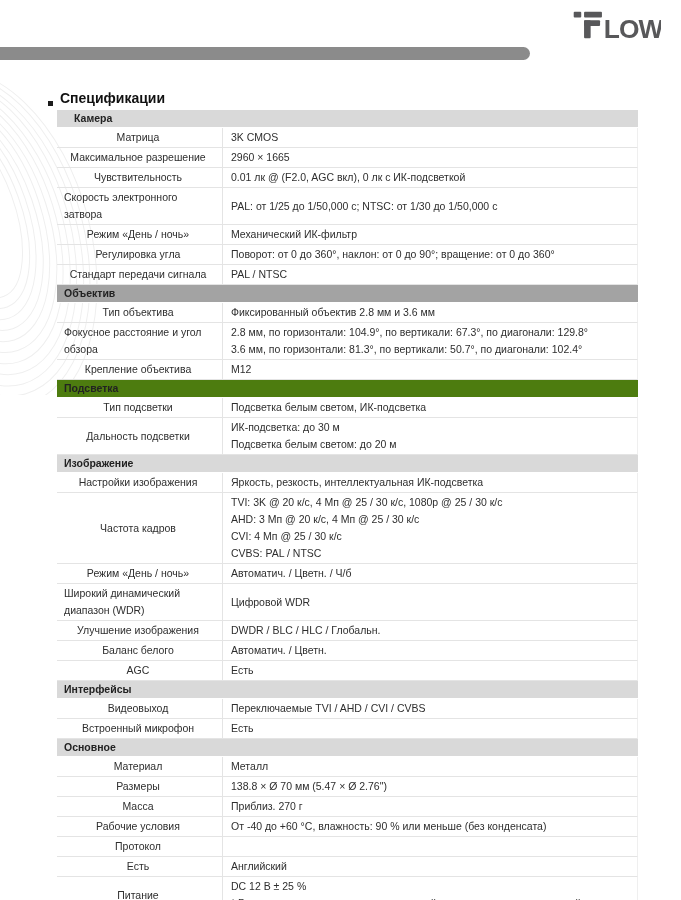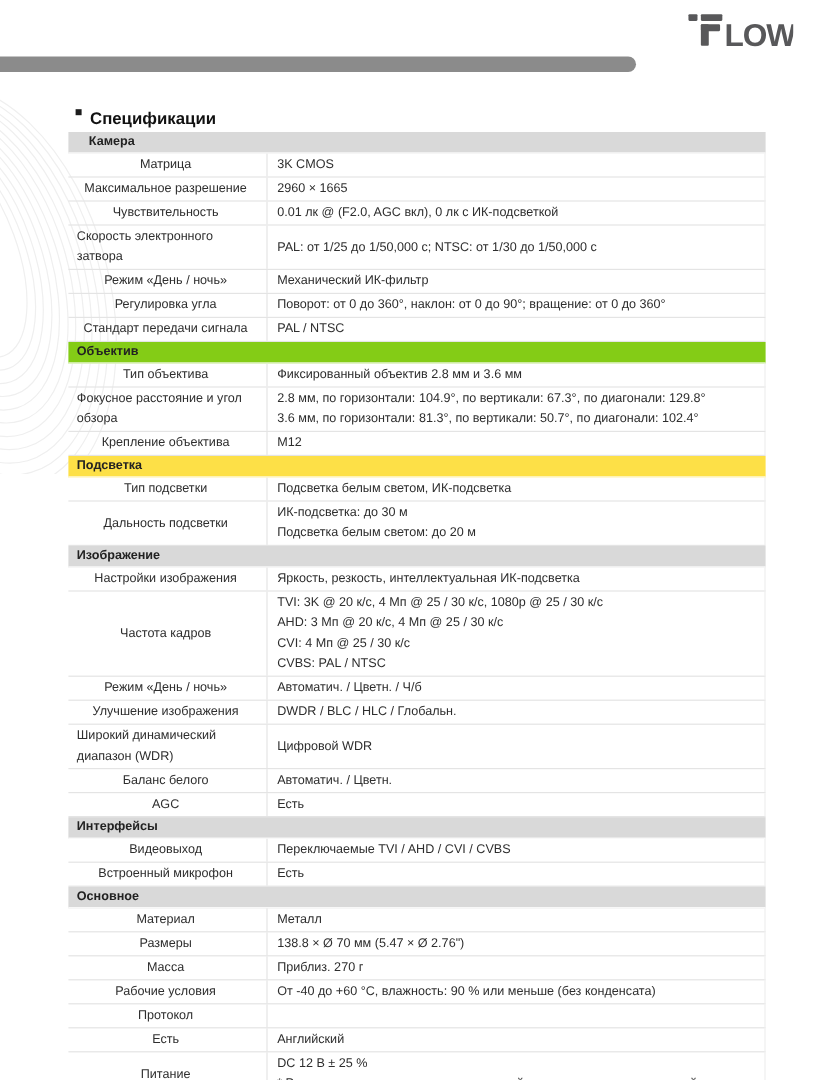--- a/index.html
+++ b/index.html
@@ -11,21 +11,21 @@
   .swirl{position:absolute;left:0;top:50px;pointer-events:none;}
   
   .accent-bar{
     position:absolute;left:0;top:47px;width:530px;height:13px;
     background:#8b8b8b;border-radius:0 7px 7px 0;
   }
   
   .logo{position:absolute;top:9px;right:20px;display:flex;align-items:flex-end;}
   .logo svg{display:block;}
   
-  .title-row{position:absolute;left:63px;top:90px;display:flex;align-items:flex-start;}
+  .title-row{position:absolute;left:48px;top:90px;display:flex;align-items:flex-end;}
   .bullet{width:5px;height:5px;background:#1c1c1c;margin-right:7px;margin-top:1px;}
   .page-title{font-size:14px;font-weight:bold;color:#111;letter-spacing:0;}
   
   .spec-table{
     position:absolute;left:57px;top:110px;width:581px;
     font-size:10.5px;color:#2e2e2e;
   }
   .section-header{
     background:#d9d9d9;color:#222;font-weight:bold;
     height:17px;line-height:17px;padding:0 0 0 7px;
@@ -137,21 +137,21 @@
         </div>
       </div>
       <div class="row">
         <div class="cell cell-label">
           <div class="label-line">Стандарт передачи сигнала</div>
         </div>
         <div class="cell cell-value">
           <div class="value-line">PAL / NTSC</div>
         </div>
       </div>
-      <div class="section-header" style="background: #84cc16;">Объектив</div>
+      <div class="section-header" style="background: #a3a3a3;">Объектив</div>
       <div class="row">
         <div class="cell cell-label">
           <div class="label-line">Тип объектива</div>
         </div>
         <div class="cell cell-value">
           <div class="value-line">Фиксированный объектив 2.8 мм и 3.6 мм</div>
         </div>
       </div>
       <div class="row">
         <div class="cell cell-label">
@@ -163,21 +163,21 @@
         </div>
       </div>
       <div class="row">
         <div class="cell cell-label">
           <div class="label-line">Крепление объектива</div>
         </div>
         <div class="cell cell-value">
           <div class="value-line">M12</div>
         </div>
       </div>
-      <div class="section-header" style="background: #fde047;">Подсветка</div>
+      <div class="section-header" style="background: #4d7c0f;">Подсветка</div>
       <div class="row">
         <div class="cell cell-label">
           <div class="label-line">Тип подсветки</div>
         </div>
         <div class="cell cell-value">
           <div class="value-line">Подсветка белым светом, ИК-подсветка</div>
         </div>
       </div>
       <div class="row">
         <div class="cell cell-label">
@@ -211,32 +211,32 @@
       <div class="row">
         <div class="cell cell-label">
           <div class="label-line">Режим «День / ночь»</div>
         </div>
         <div class="cell cell-value">
           <div class="value-line">Автоматич. / Цветн. / Ч/б</div>
         </div>
       </div>
       <div class="row">
         <div class="cell cell-label">
+          <div class="label-line">Широкий динамический диапазон (WDR)</div>
+        </div>
+        <div class="cell cell-value">
+          <div class="value-line">Цифровой WDR</div>
+        </div>
+      </div>
+      <div class="row">
+        <div class="cell cell-label">
           <div class="label-line">Улучшение изображения</div>
         </div>
         <div class="cell cell-value">
           <div class="value-line">DWDR / BLC / HLC / Глобальн.</div>
-        </div>
-      </div>
-      <div class="row">
-        <div class="cell cell-label">
-          <div class="label-line">Широкий динамический диапазон (WDR)</div>
-        </div>
-        <div class="cell cell-value">
-          <div class="value-line">Цифровой WDR</div>
         </div>
       </div>
       <div class="row">
         <div class="cell cell-label">
           <div class="label-line">Баланс белого</div>
         </div>
         <div class="cell cell-value">
           <div class="value-line">Автоматич. / Цветн.</div>
         </div>
       </div>

